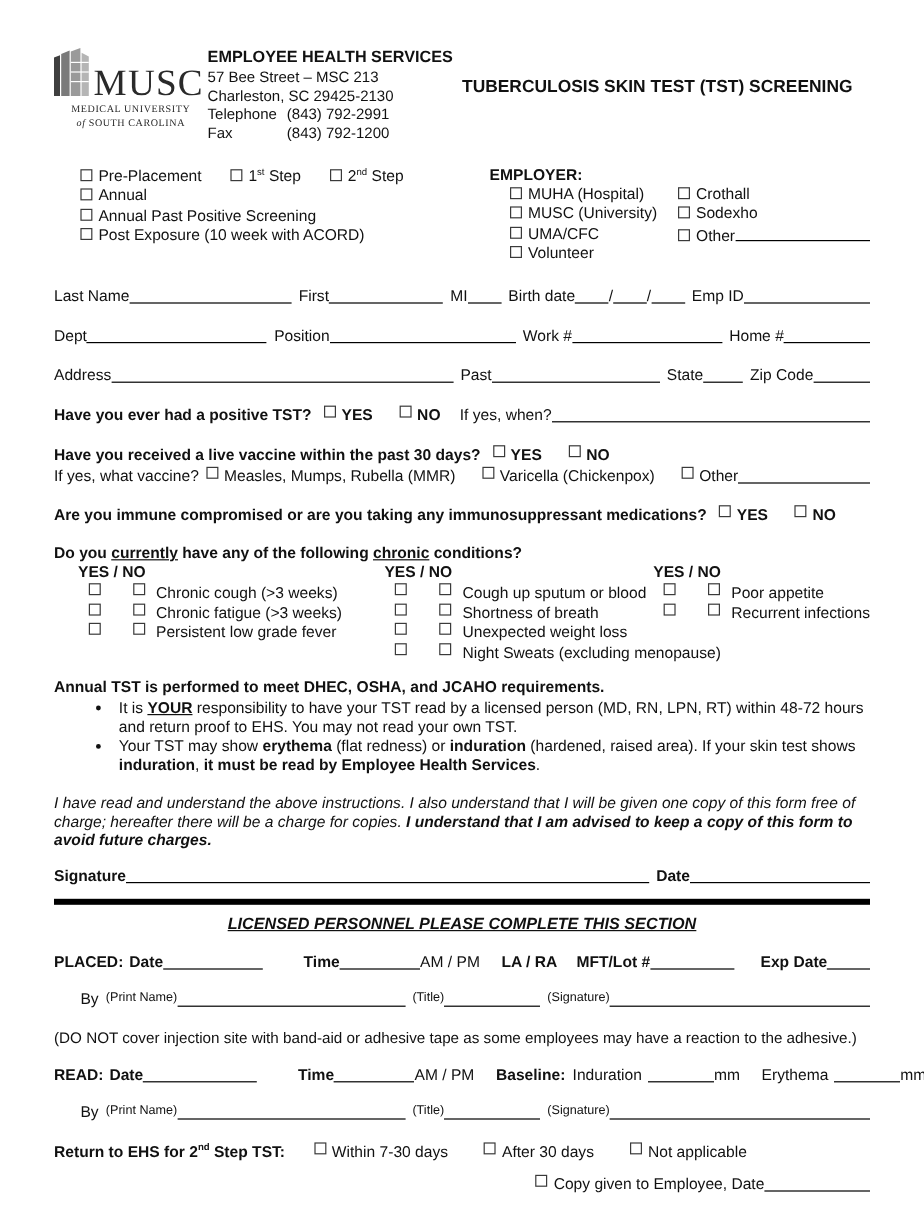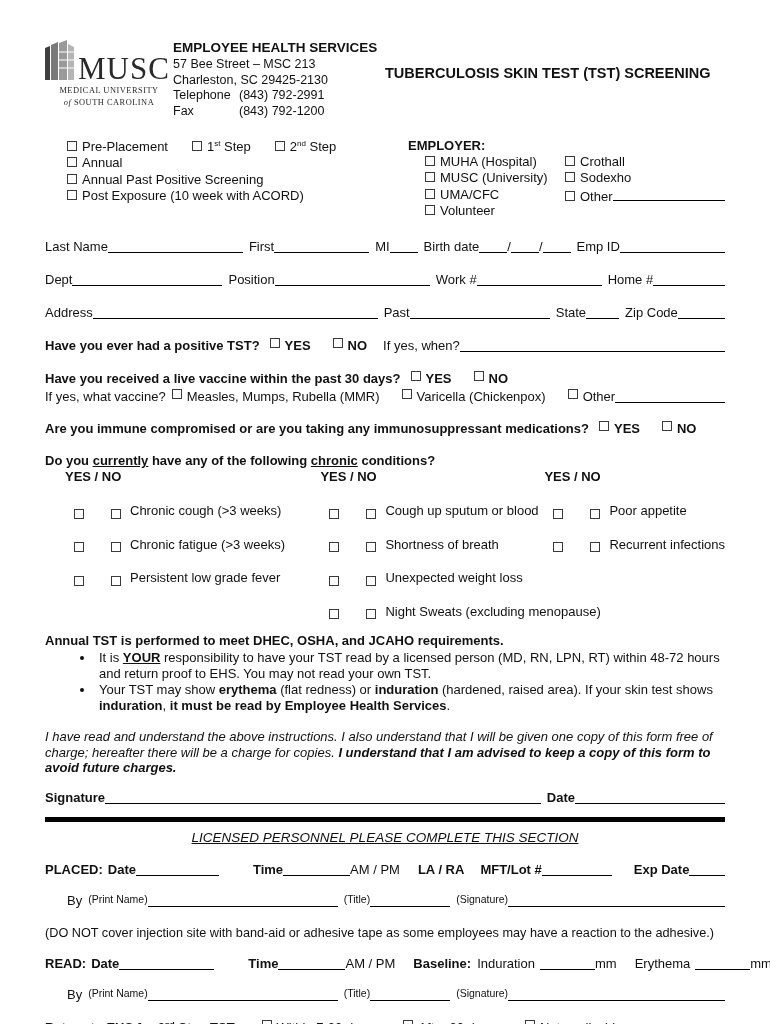--- a/index.html
+++ b/index.html
@@ -41,29 +41,29 @@
   .employer-col{flex:1}
   .chk-list{padding-left:22px;line-height:16px}
   .chk-line{display:flex;align-items:baseline;margin-top:.5px}
   .emp-wrap{display:flex;padding-left:17px;line-height:16px}
   .emp-c1{width:140px}
   .emp-c2{flex:1}
   
   .chronic-cols{display:flex;margin-top:1px}
   .cc1{width:256px}.cc2{width:224px}.cc3{flex:1}
   .cyn{padding-left:20px;font-weight:bold;line-height:16px}
-  .citem{display:flex;align-items:flex-end;padding-left:29px;line-height:15.5px;margin-top:18px}
+  .citem{display:flex;align-items:flex-start;padding-left:29px;line-height:15.5px;margin-top:1px}
   .citem .cbB{margin-left:22px;margin-right:0}
   .citem .clabel{margin-left:9px;white-space:nowrap}
   
   .bullets{margin:2px 0 0 0;padding-left:50px;line-height:15.5px}
   .bullets li{padding-left:4px;margin-top:1px}
   .ack{margin-top:16px;font-style:italic;line-height:15.5px}
   .divider{height:5px;background:#000;margin-top:12px}
-  .sec-title{text-align:center;margin-top:8px;font-weight:normal;font-style:italic;font-size:13.5px}
+  .sec-title{text-align:center;margin-top:8px;font-weight:bold;font-style:italic;font-size:13.5px}
   .note{margin-top:18px;font-size:12.7px}
 </style>
 </head>
 <body>
 
 <div class="page">
 
   <div class="hdr">
     <div class="logo">
       <div class="logo-top">

